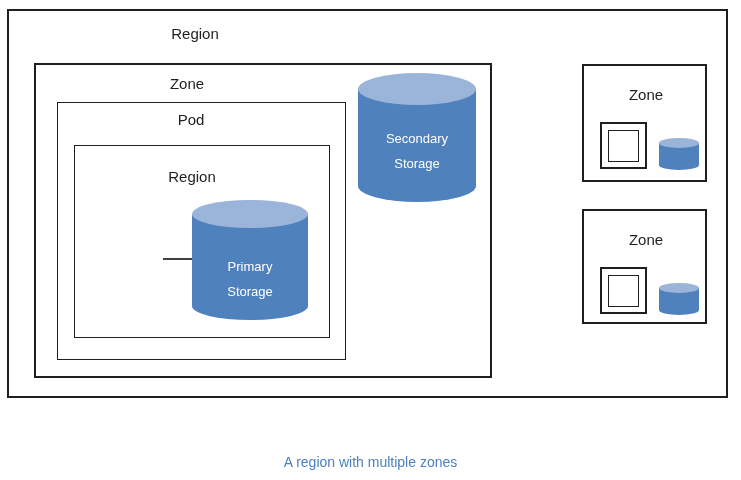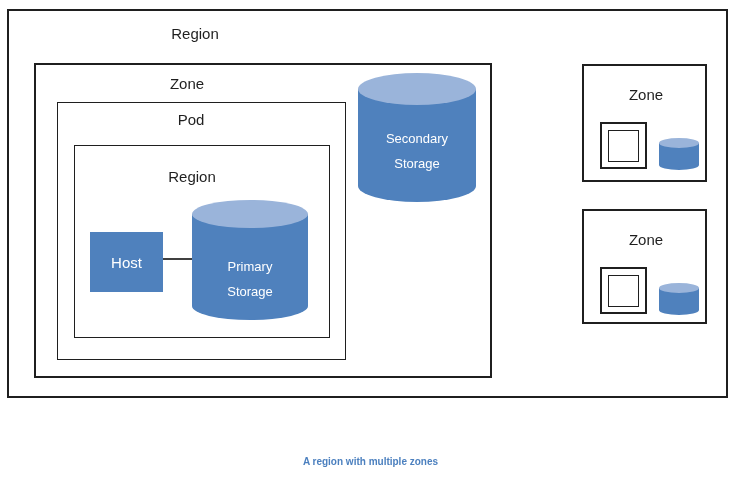--- a/index.html
+++ b/index.html
@@ -41,21 +41,21 @@
     position:absolute;left:16px;top:56px;width:47px;height:47px;box-sizing:border-box;
     border:2px solid var(--border,#1f1f1f);display:flex;align-items:center;justify-content:center;
   }
   .mini-sq-inner{
     width:31px;height:32px;box-sizing:border-box;border:1.5px solid var(--border,#1f1f1f);
   }
   .mini-cyl{position:absolute;left:75px;top:72px;}
   .mini-zone-lbl{left:62px;top:29px;}
   .caption{
     position:absolute;left:0;top:453px;width:741px;text-align:center;
-    font-size:10px;font-weight:bold;line-height:18px;color:var(--caption-blue,#4c80bf);
+    font-size:14px;font-weight:normal;line-height:18px;color:var(--caption-blue,#4c80bf);
   }
 </style>
 </head>
 <body>
 
 <div class="canvas">
 
   <div class="box b2 region-box">
     <div class="lbl" style="left:186px;top:23px;">Region</div>
 
@@ -65,23 +65,20 @@
       <div class="box b15" style="left:21px;top:37px;width:289px;height:258px;">
         <div class="lbl" style="left:133px;top:17px;">Pod</div>
 
         <div class="box b15" style="left:16px;top:42px;width:256px;height:193px;">
           <div class="lbl" style="left:117px;top:31px;">Region</div>
         </div>
       </div>
     </div>
   </div>
 
-  <div class="host-box">
-    <span>Host</span>
-  </div>
 
   <div class="connector"></div>
 
   <svg class="cyl primary-cyl" width="116" height="120" viewBox="0 0 116 120">
     <path class="cyl-body" d="M0,14 L0,106 A58,14 0 0 0 116,106 L116,14 Z"></path>
     <ellipse class="cyl-top" cx="58" cy="14" rx="58" ry="14"></ellipse>
   </svg>
   <div class="cyl-label primary-label">
     <span>Primary</span>
     <span>Storage</span>

